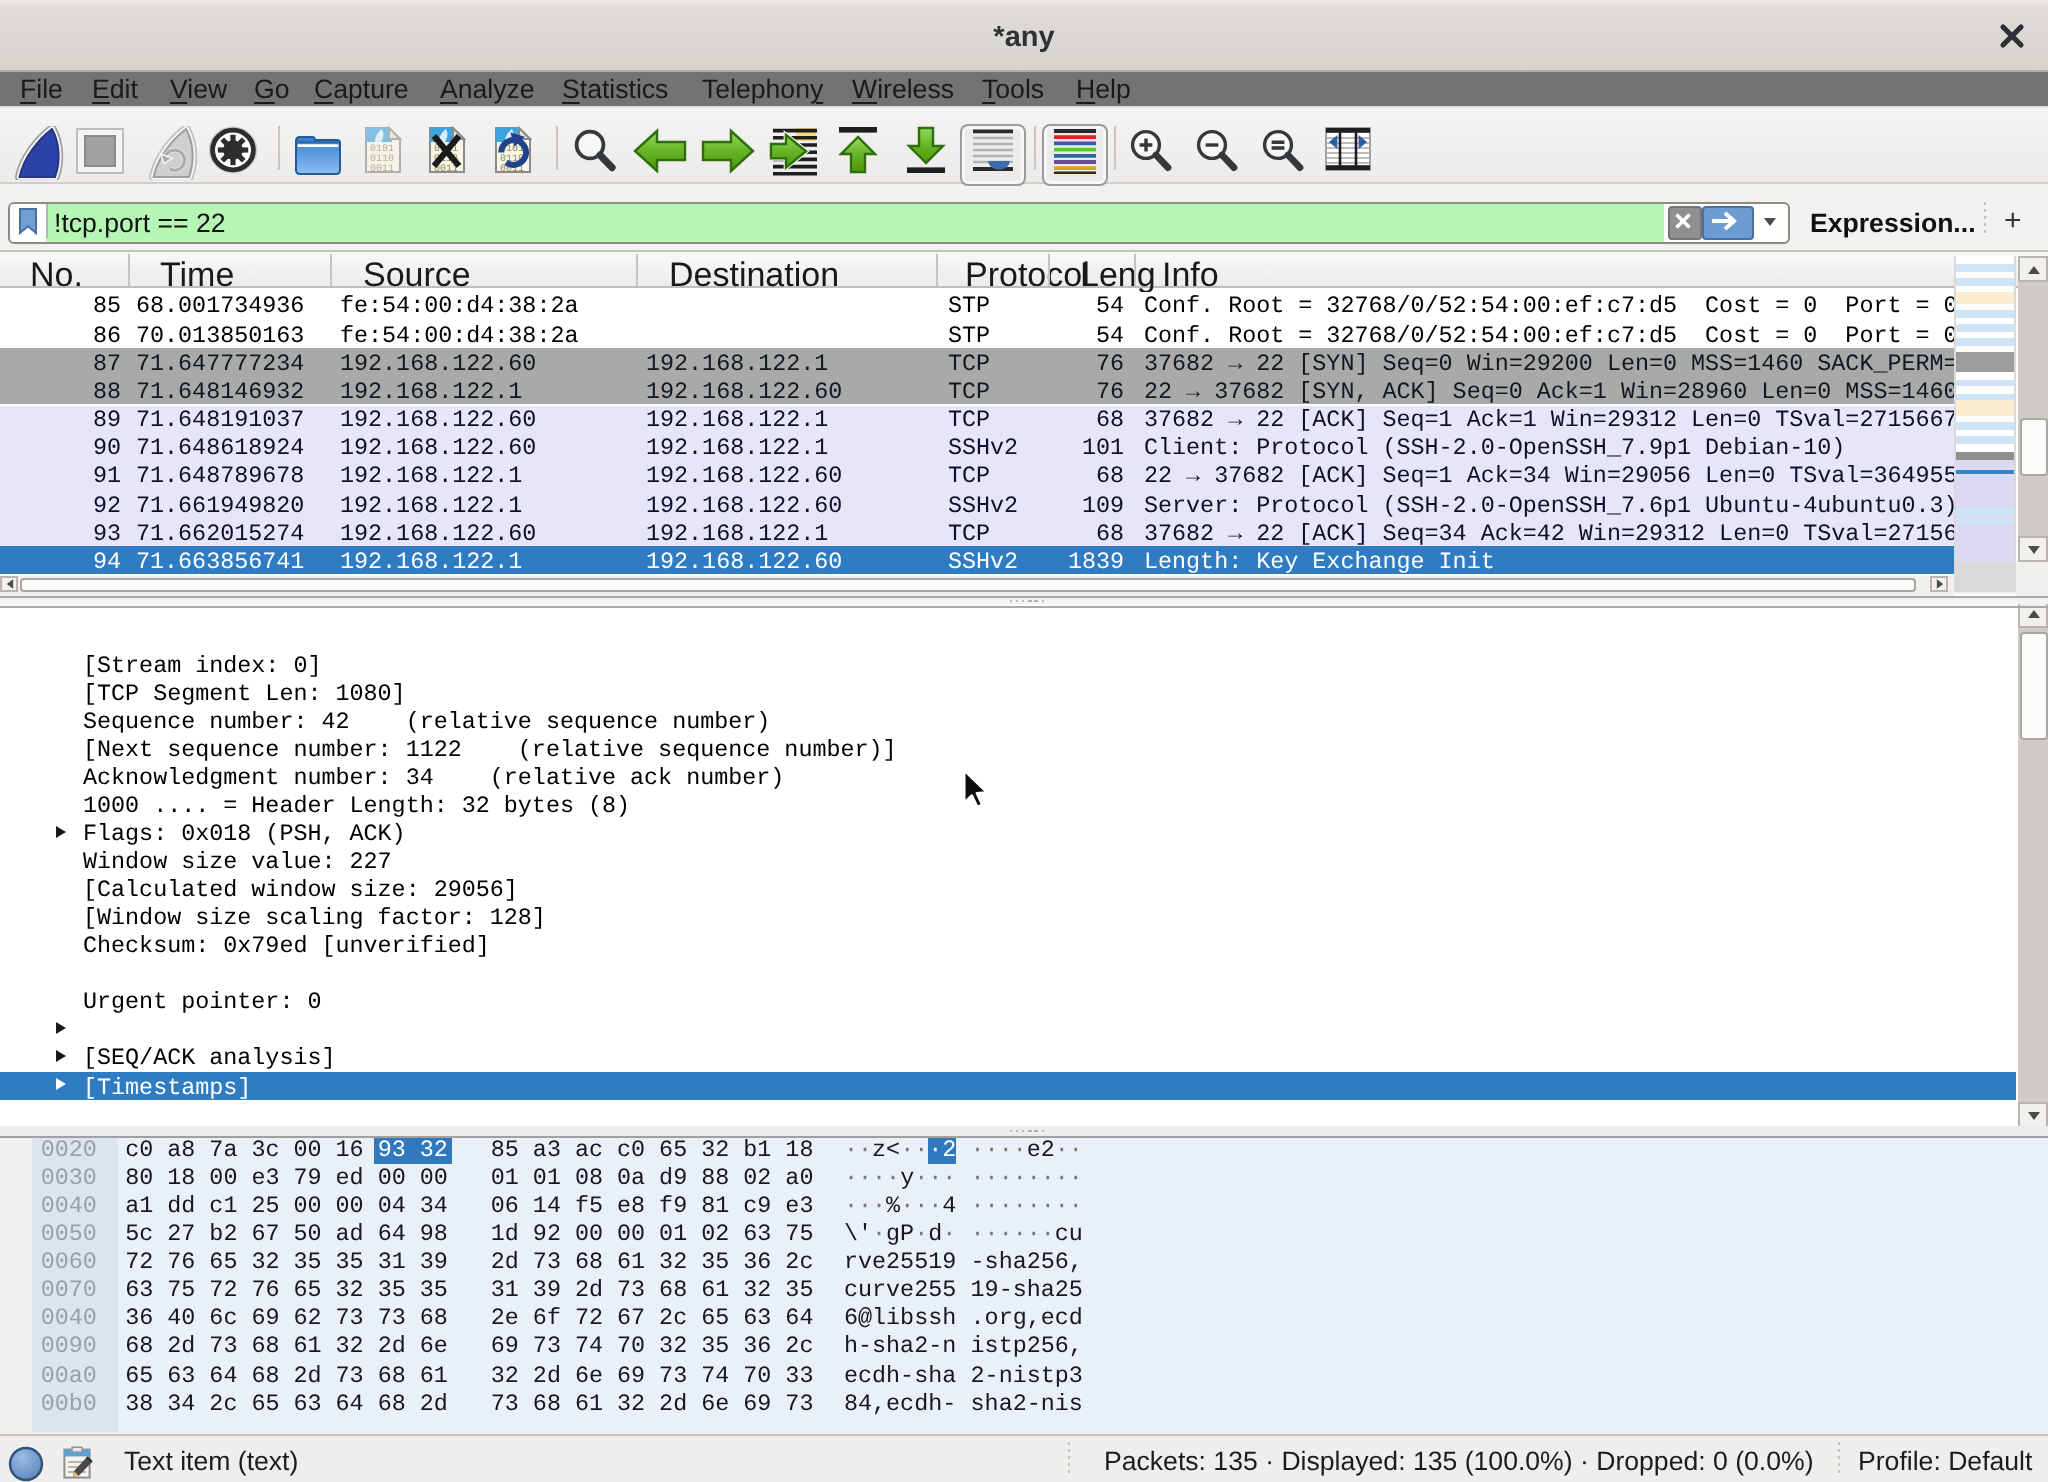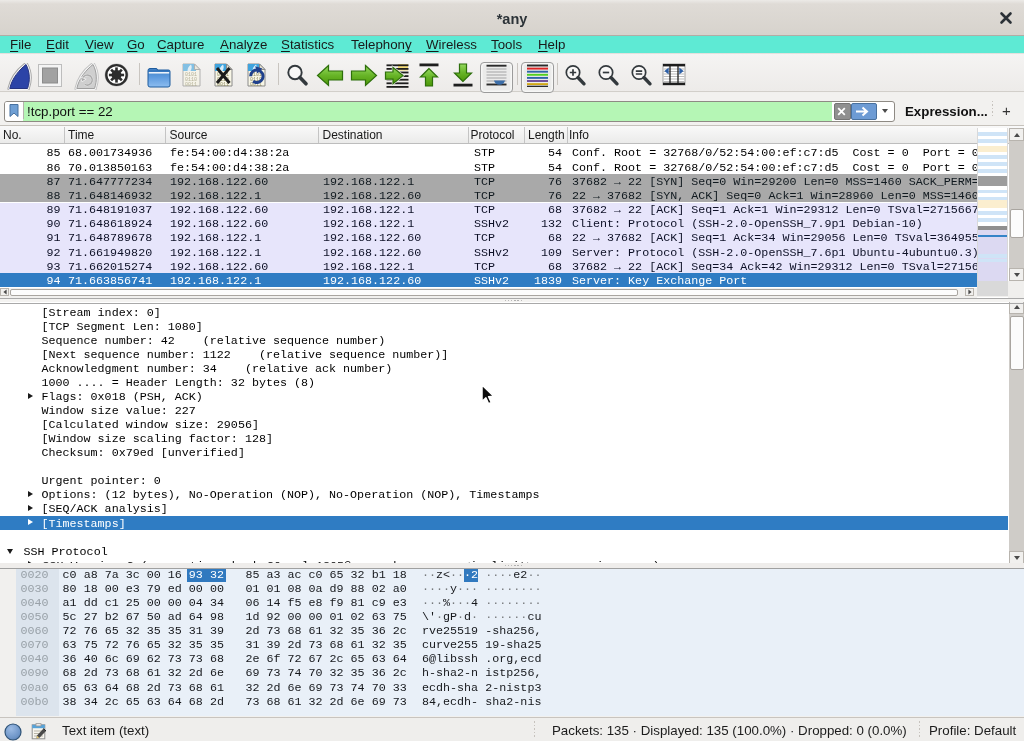--- a/index.html
+++ b/index.html
@@ -3,40 +3,40 @@
 <style>
 html,body{margin:0;padding:0;}
 body{width:1024px;height:741px;position:relative;overflow:hidden;background:#f1f0ee;
  font-family:"Liberation Sans",sans-serif;-webkit-font-smoothing:antialiased;}
 .abs{position:absolute;}
 .mono{font-family:"Liberation Mono",monospace;font-size:11.7px;white-space:pre;}
 
 #titlebar{left:0;top:0;width:1024px;height:35px;background:linear-gradient(#eceae7 0,#dfdbd6 4px,#d7d3cd 34px);border-bottom:1px solid #b2ada5;}
 #title{left:0;top:10.5px;width:1024px;text-align:center;font-size:14.5px;font-weight:bold;color:#2c3338;}
 #closex{left:999px;top:11px;width:14px;height:14px;}
-#menubar{left:0;top:36px;width:1024px;height:17px;background:#5eead4;text-decoration:underline;}
+#menubar{left:0;top:36px;width:1024px;height:17px;background:#737373;text-decoration:underline;}
 .mi{position:absolute;top:1px;font-size:13.3px;color:#1a1a1a;}
 .mi u{text-decoration-thickness:1px;text-underline-offset:2px;}
 #toolbar{left:0;top:53px;width:1024px;height:39px;background:linear-gradient(#f5f4f3,#edebe9);border-top:1px solid #e3e1de;border-bottom:1px solid #d2cfca;box-sizing:border-box;}
 .tbtn{position:absolute;top:7px;}
 .tsep{position:absolute;top:9px;width:1px;height:22px;background:#c9c5c0;}
 .tpress{position:absolute;top:7.5px;width:33px;height:31px;background:#ebebea;border:1px solid #9b9b9b;border-radius:4px;box-sizing:border-box;box-shadow:inset 0 0 0 1.5px #f7f7f6;}
 #filterbar{left:0;top:93px;width:1024px;height:33px;background:#f2f1ef;border-bottom:1px solid #c6c2bc;box-sizing:border-box;}
 #finput{left:4px;top:8px;width:889px;height:19px;background:#fff;border:1px solid #8e8a84;border-radius:3px;}
 #fgreen{left:23px;top:9px;width:809px;height:19px;background:#b5f6b5;}
 #fbook{left:5px;top:9px;width:18px;height:17px;background:#fff;border-right:1px solid #b7b3ae;border-radius:2px 0 0 2px;}
 #ftext{left:27px;top:10.5px;font-size:13.3px;color:#111;}
 #fclear{left:834px;top:10px;width:15px;height:15px;background:#909090;border:1px solid #757575;border-radius:2px;}
 #fapply{left:851px;top:10px;width:24px;height:15px;background:#6d9bd4;border:1px solid #49719e;border-radius:2px;}
 #fexpr{left:905px;top:10.5px;font-size:13.3px;color:#111;font-weight:bold;}
 #fplus{left:1002px;top:9px;font-size:15px;color:#333;}
 
 #plist{left:0;top:126px;width:1024px;height:170px;background:#fff;}
 #phead{left:0;top:0;width:1024px;height:18px;background:linear-gradient(#f9f9f9,#ebebea);border-bottom:1px solid #bdbdbd;box-sizing:border-box;}
-.hc{position:absolute;top:2px;font-size:12px;color:#191919;white-space:nowrap;overflow:hidden;}
+.hc{position:absolute;top:2px;font-size:17px;color:#191919;white-space:nowrap;overflow:hidden;margin-left:12px;}
 .hsep{position:absolute;top:1px;width:1px;height:16px;background:#c4c4c4;}
 .prow{position:absolute;left:0;width:977px;height:14.2px;overflow:hidden;}
 .prow .mono{position:absolute;top:0.5px;}
 .cno{right:916.5px;text-align:right;}
 .ctime{left:68px;}.csrc{left:170px;}.cdst{left:323px;}.cpro{left:474px;}
 .clen{left:480px;width:82px;text-align:right;}
 .cinfo{left:572px;width:405px;}
 #minimap{left:977px;top:2px;width:31px;height:168px;background:#d9d9d9;overflow:hidden;}
 .mmr{position:absolute;left:1px;width:29px;}
 #phs{left:0;top:162px;width:977px;height:9.6px;background:#f1f0ee;}
@@ -48,21 +48,21 @@
 .sb-tr{position:absolute;background:#cfccc8;}
 .sb-btn{position:absolute;background:#f1f0ee;border:1px solid #b8b4ae;box-sizing:border-box;display:flex;align-items:center;justify-content:center;}
 .sb-th{position:absolute;background:#fcfcfc;border:1px solid #a9a5a0;border-radius:2px;box-sizing:border-box;}
 .arr{width:0;height:0;border-left:3.5px solid transparent;border-right:3.5px solid transparent;}
 .arr.up{border-bottom:4px solid #4a4a4a;}
 .arr.dn{border-top:4px solid #4a4a4a;}
 .arr.lf{border-top:3.5px solid transparent;border-bottom:3.5px solid transparent;border-right:4px solid #4a4a4a;border-left:none;}
 .arr.rt{border-top:3.5px solid transparent;border-bottom:3.5px solid transparent;border-left:4px solid #4a4a4a;border-right:none;}
 
 #details{left:0;top:297px;width:1024px;height:266px;background:#fff;overflow:hidden;}
-.drow{position:absolute;left:0;width:1008px;height:14.06px;}
+.drow{position:absolute;left:0;width:1008px;height:14.06px;margin-top:20px;}
 .drow .mono{position:absolute;top:1px;color:#000;}
 .tri{position:absolute;width:0;height:0;}
 .tri.r{border-top:3.5px solid transparent;border-bottom:3.5px solid transparent;border-left:5px solid #1a1a1a;}
 .tri.d{border-left:3.5px solid transparent;border-right:3.5px solid transparent;border-top:5px solid #1a1a1a;}
 
 #hexpane{left:16px;top:568px;width:1024px;height:148px;background:#e9f0f8;overflow:hidden;}
 #hexgut{left:0;top:0;width:43px;height:149px;background:#dce4ed;}
 .hrow{position:absolute;height:14.06px;color:#16181c;}
 .off{position:absolute;left:4.4px;color:#99a1a8;}
 .hg1{position:absolute;left:46.6px;}
@@ -359,21 +359,21 @@
       <span class="mono cpro">TCP</span>
       <span class="mono clen">68</span>
       <span class="mono cinfo">37682 → 22 [ACK] Seq=1 Ack=1 Win=29312 Len=0 TSval=27156673</span>
     </div>
 <div class="prow rl" style="top:90.6px">
       <span class="mono cno">90</span>
       <span class="mono ctime">71.648618924</span>
       <span class="mono csrc">192.168.122.60</span>
       <span class="mono cdst">192.168.122.1</span>
       <span class="mono cpro">SSHv2</span>
-      <span class="mono clen">132</span>
+      <span class="mono clen">101</span>
       <span class="mono cinfo">Client: Protocol (SSH-2.0-OpenSSH_7.9p1 Debian-10)</span>
     </div>
 <div class="prow rl" style="top:104.8px">
       <span class="mono cno">91</span>
       <span class="mono ctime">71.648789678</span>
       <span class="mono csrc">192.168.122.1</span>
       <span class="mono cdst">192.168.122.60</span>
       <span class="mono cpro">TCP</span>
       <span class="mono clen">68</span>
       <span class="mono cinfo">22 → 37682 [ACK] Seq=1 Ack=34 Win=29056 Len=0 TSval=3649559</span>
@@ -396,21 +396,21 @@
       <span class="mono clen">68</span>
       <span class="mono cinfo">37682 → 22 [ACK] Seq=34 Ack=42 Win=29312 Len=0 TSval=27156</span>
     </div>
 <div class="prow rs" style="top:147.3px">
       <span class="mono cno">94</span>
       <span class="mono ctime">71.663856741</span>
       <span class="mono csrc">192.168.122.1</span>
       <span class="mono cdst">192.168.122.60</span>
       <span class="mono cpro">SSHv2</span>
       <span class="mono clen">1839</span>
-      <span class="mono cinfo">Server: Key Exchange Port</span>
+      <span class="mono cinfo">Length: Key Exchange Init</span>
     </div>
 <div class="abs" id="minimap">
 <div class="mmr" style="top:0.0px;height:4.0px;background:#ffffff"></div>
 <div class="mmr" style="top:4.0px;height:3.5px;background:#cfe4f7"></div>
 <div class="mmr" style="top:7.5px;height:3.5px;background:#ffffff"></div>
 <div class="mmr" style="top:11.0px;height:3.5px;background:#cfe4f7"></div>
 <div class="mmr" style="top:14.5px;height:3.5px;background:#ffffff"></div>
 <div class="mmr" style="top:18.0px;height:5.5px;background:#fbeecf"></div>
 <div class="mmr" style="top:23.5px;height:3.5px;background:#ffffff"></div>
 <div class="mmr" style="top:27.0px;height:3.5px;background:#cfe4f7"></div>
@@ -508,21 +508,20 @@
       <span class="mono" style="left:41.5px">[Window size scaling factor: 128]</span>
     </div>
 <div class="drow" style="top:148.2px">
       <span class="mono" style="left:41.5px">Checksum: 0x79ed [unverified]</span>
     </div>
 <div class="drow" style="top:176.3px">
       <span class="mono" style="left:41.5px">Urgent pointer: 0</span>
     </div>
 <div class="drow" style="top:190.4px">
       <div class="tri r" style="left:27.5px;top:3.5px;border-left-color:#1a1a1a"></div>
-      <span class="mono" style="left:41.5px">Options: (12 bytes), No-Operation (NOP), No-Operation (NOP), Timestamps</span>
     </div>
 <div class="drow" style="top:204.4px">
       <div class="tri r" style="left:27.5px;top:3.5px;border-left-color:#1a1a1a"></div>
       <span class="mono" style="left:41.5px">[SEQ/ACK analysis]</span>
     </div>
 <div class="drow" style="top:218.5px;background:#2f7cc3">
       <div class="tri r" style="left:27.5px;top:3.5px;border-left-color:#fff"></div>
       <span class="mono" style="left:41.5px;color:#fff">[Timestamps]</span>
     </div>
 <div class="drow" style="top:246.6px">

